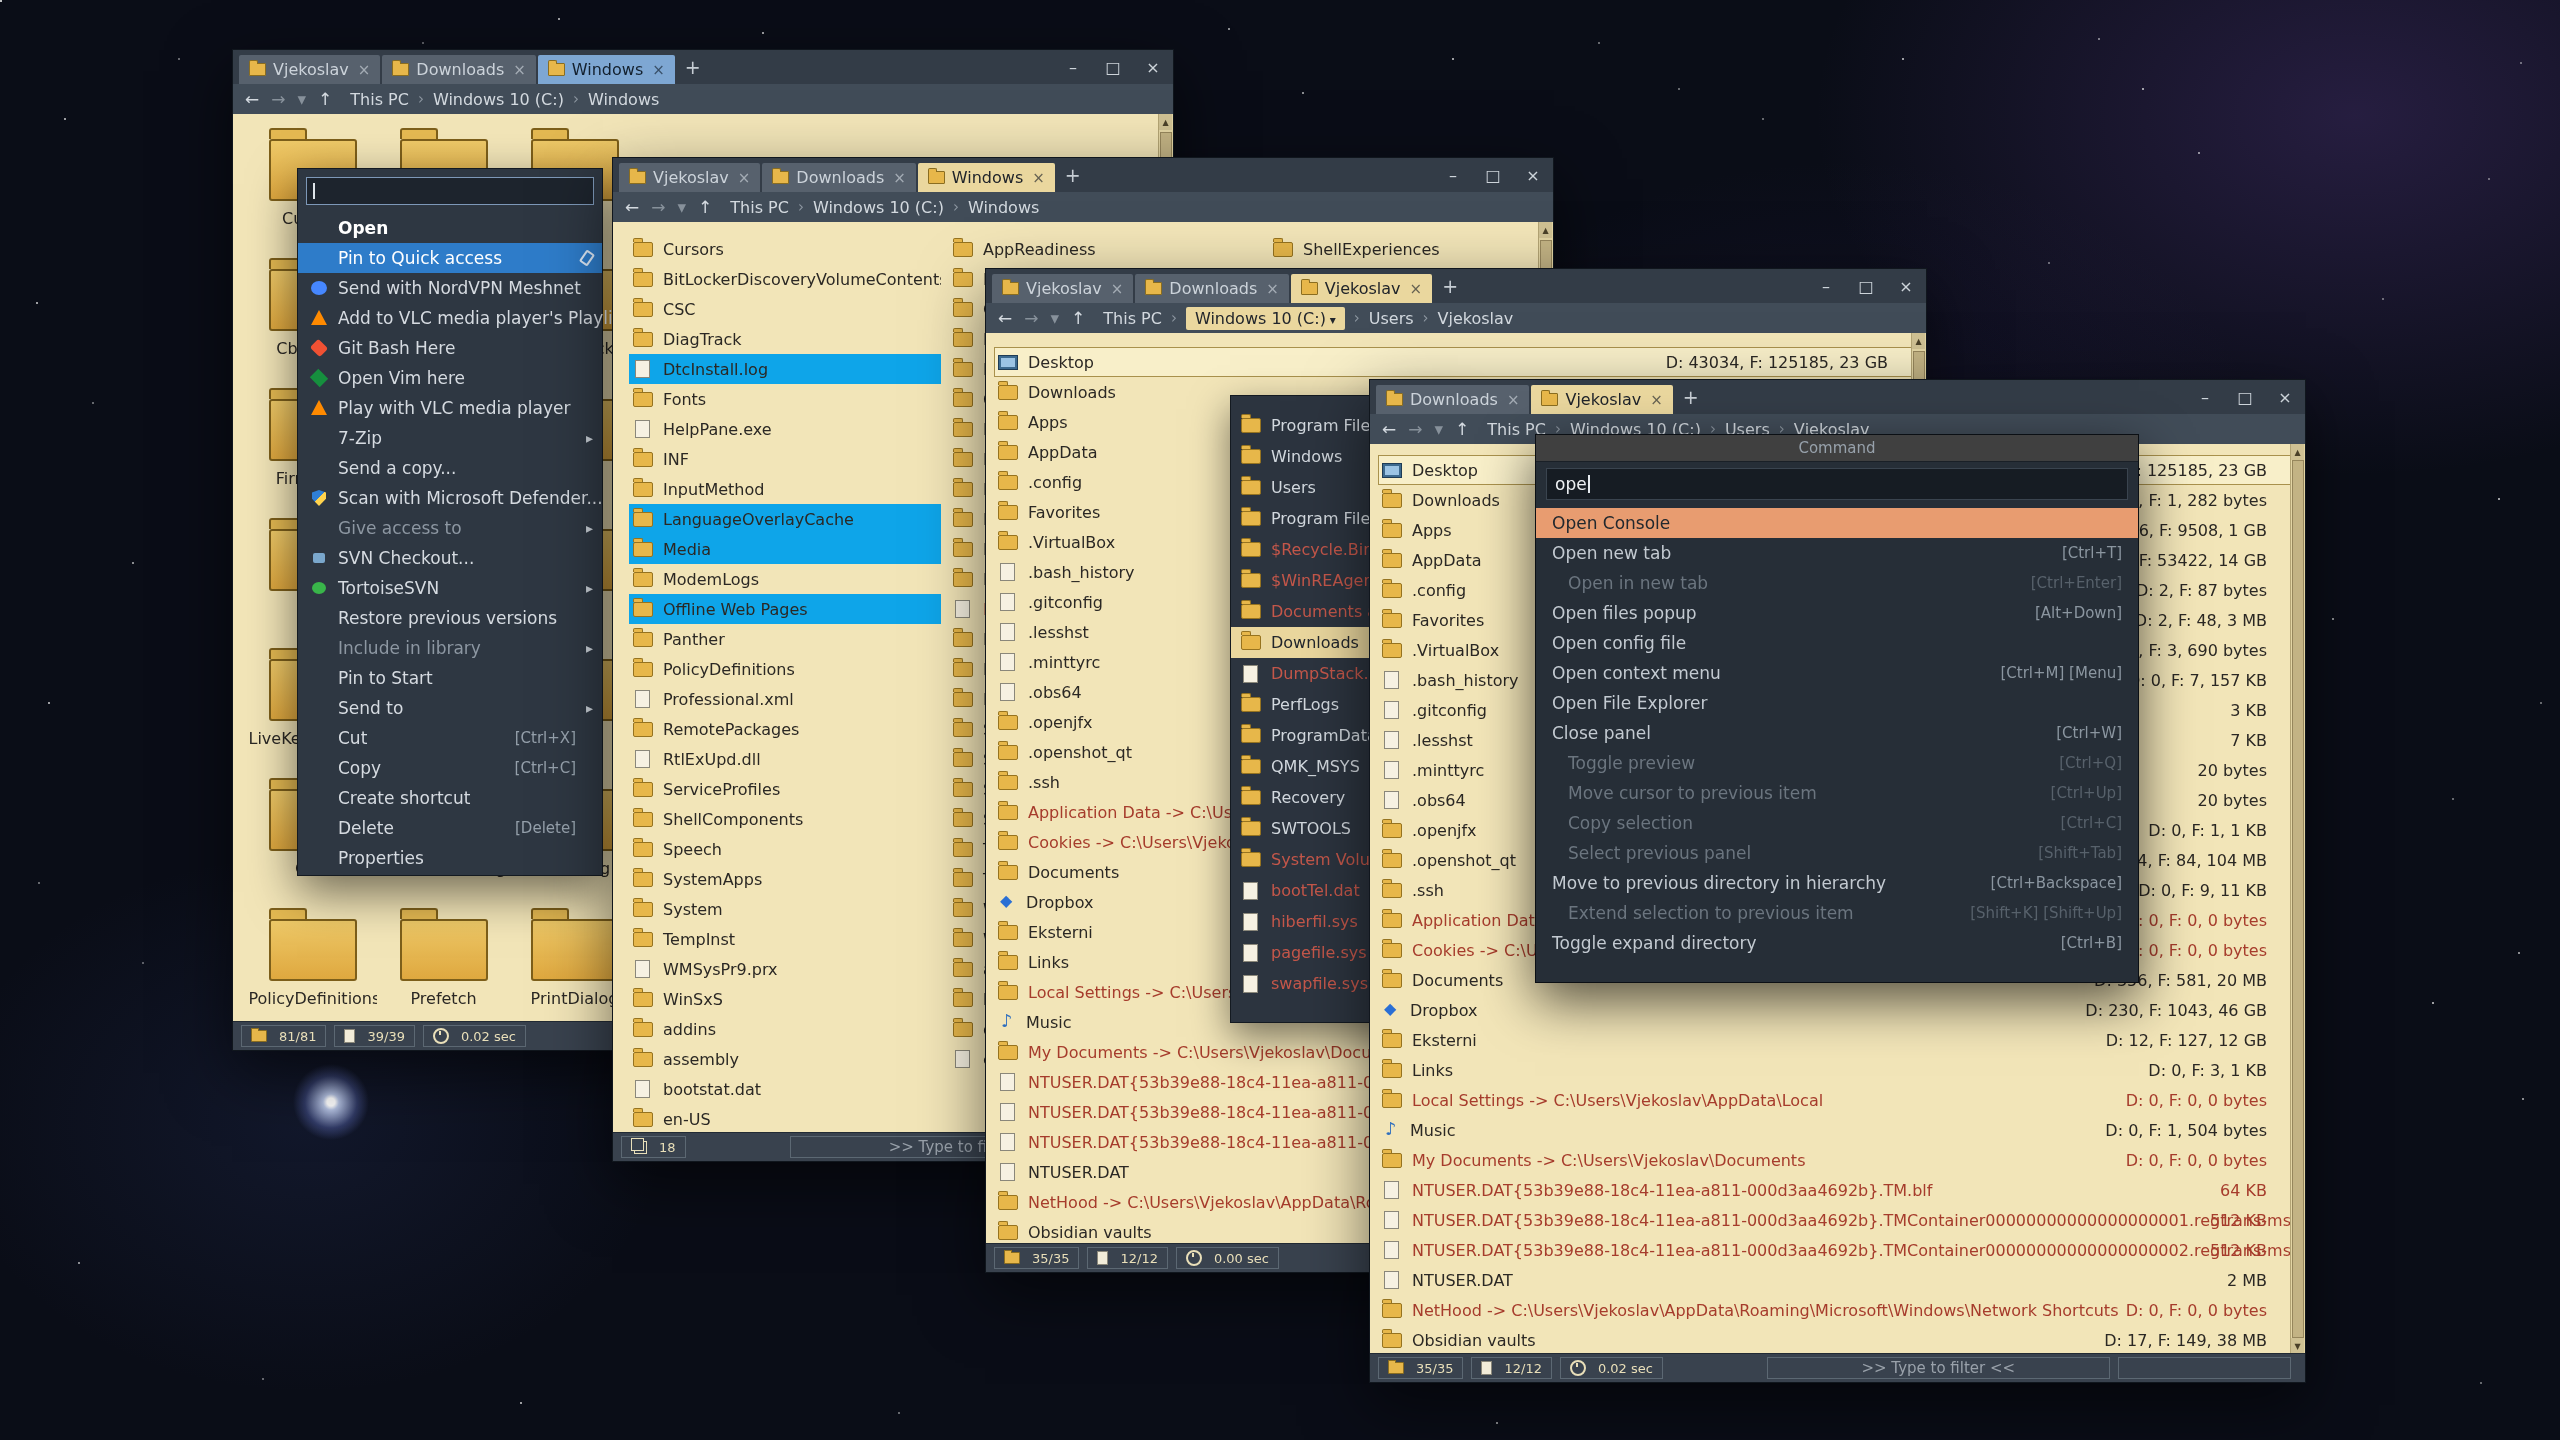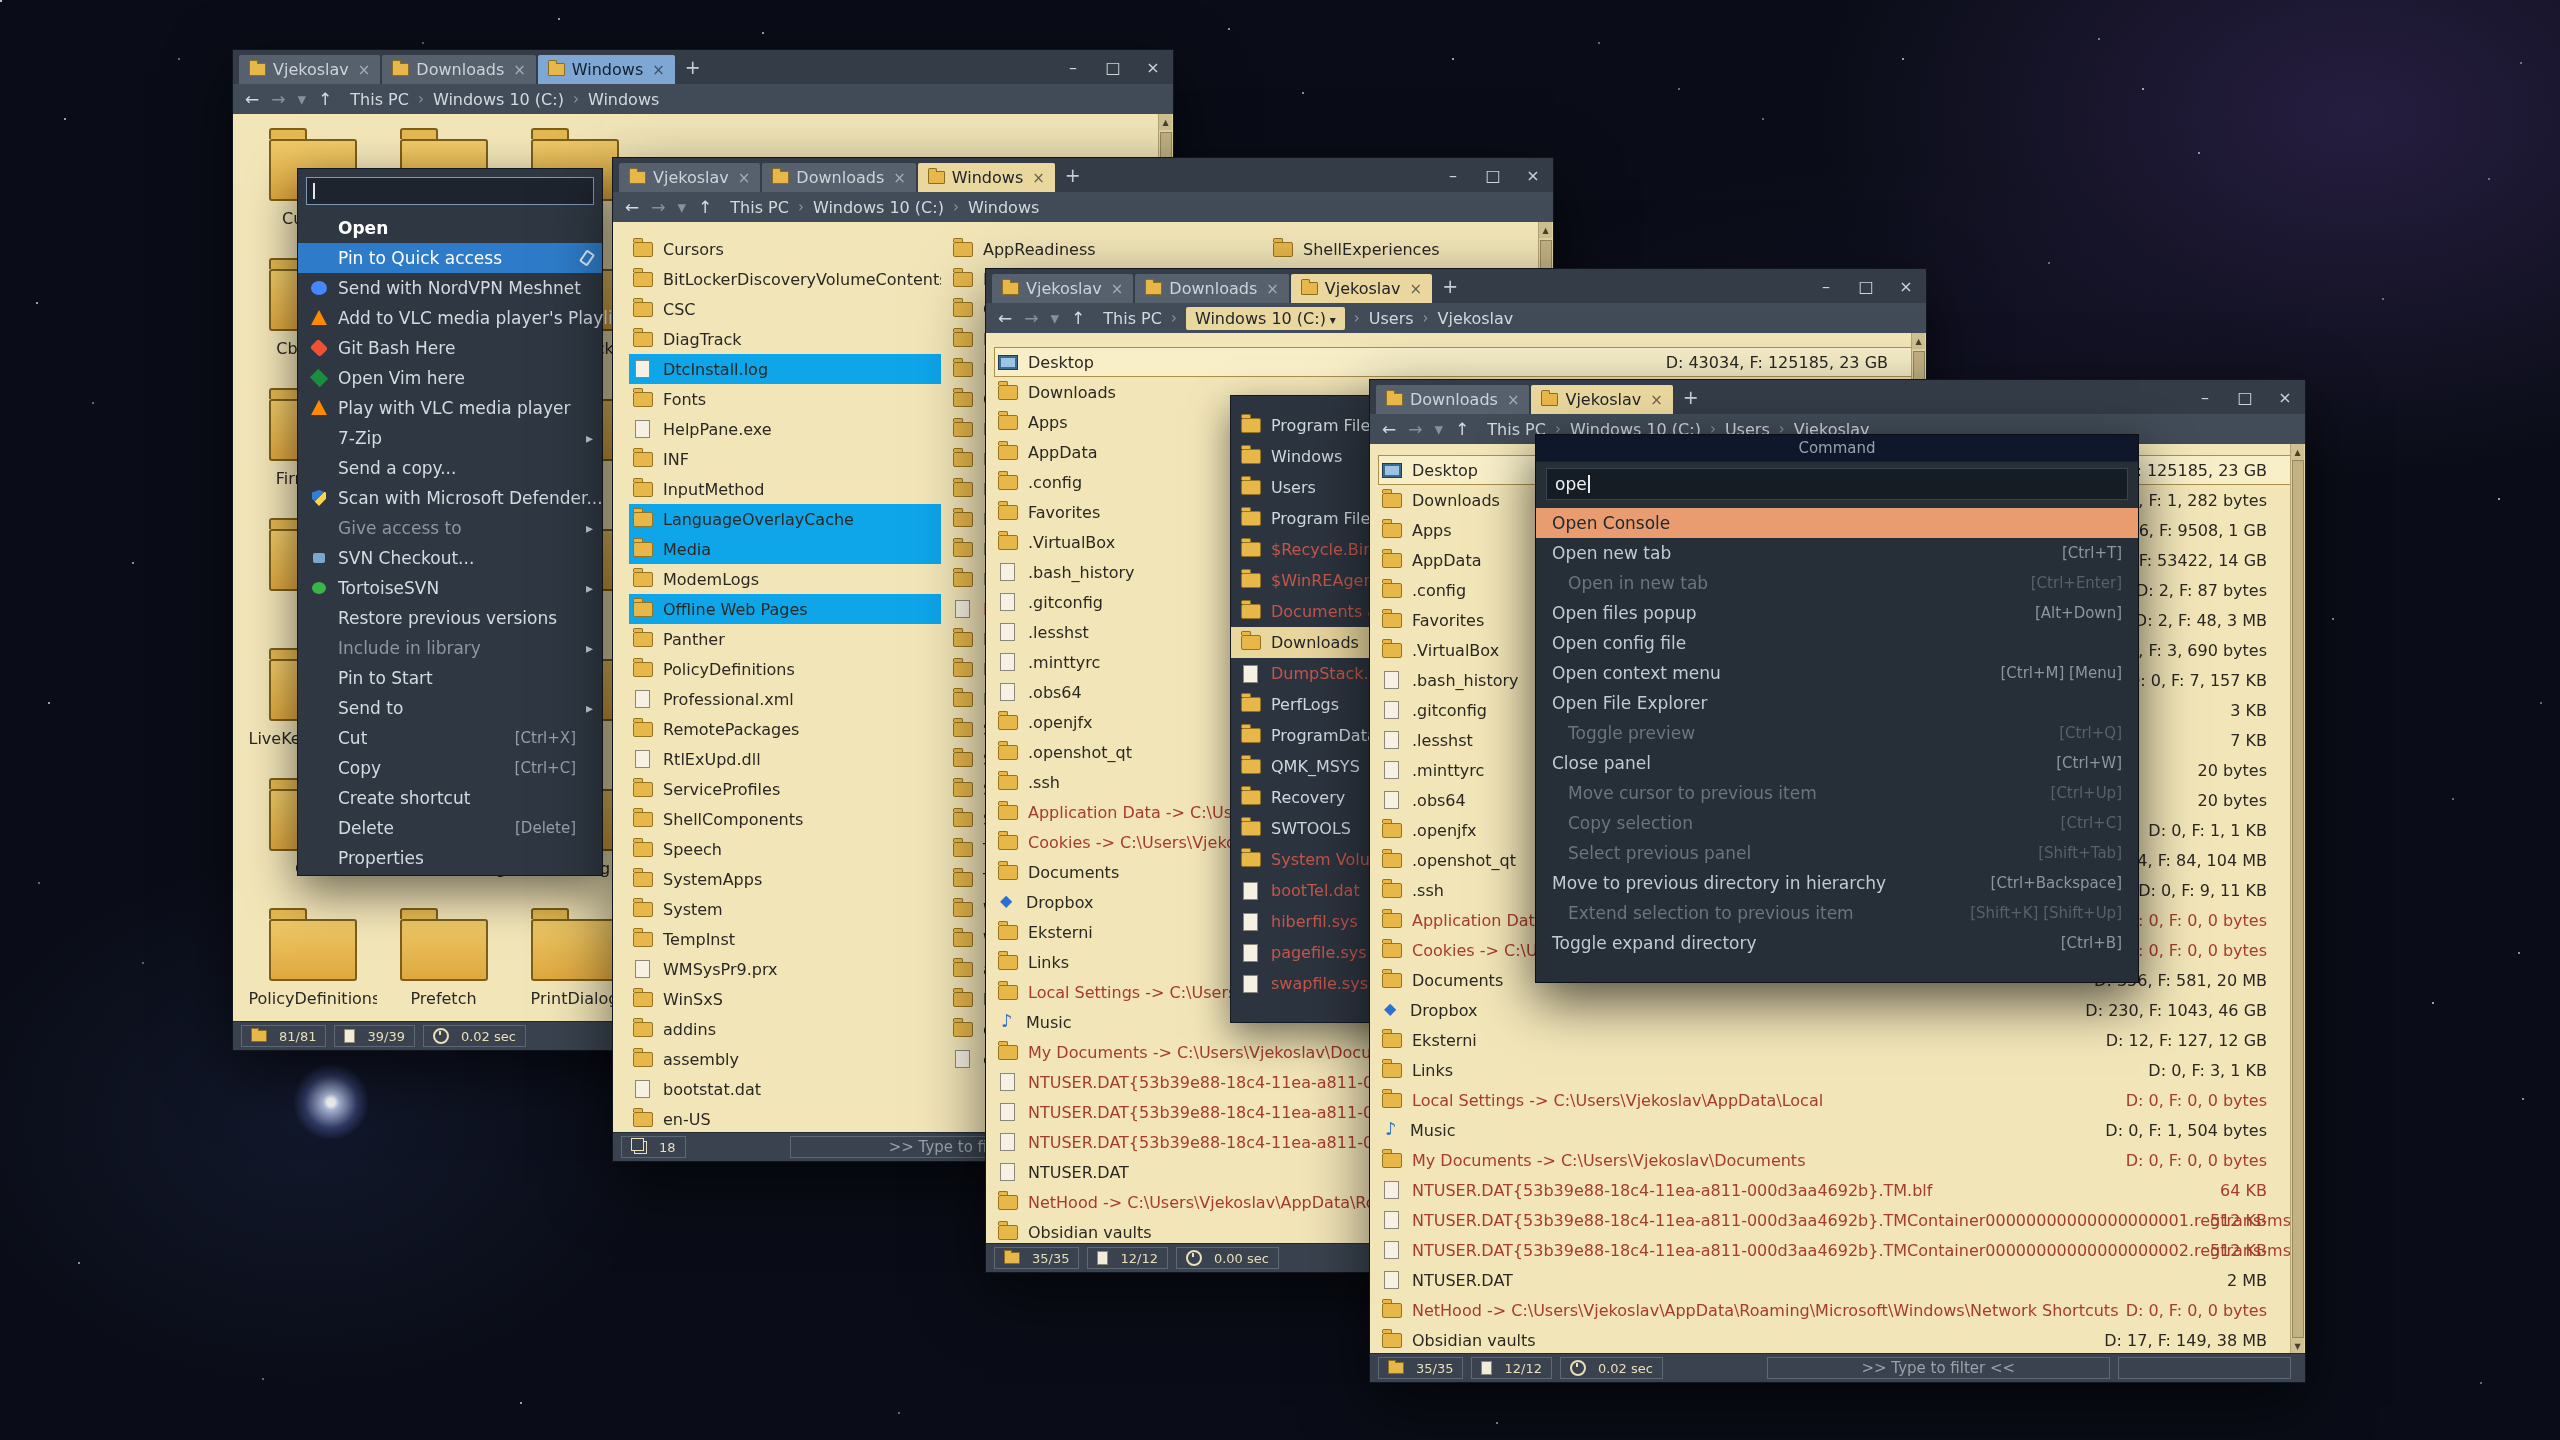--- a/index.html
+++ b/index.html
@@ -128,21 +128,21 @@
   
   .bdrop{position:absolute;left:244px;top:62px;width:226px;height:612px;background:#2c343f;border:1px solid #141a21;box-shadow:0 14px 36px rgba(0,0,0,.5);padding-top:14px;z-index:5;}
   .bdrop .row{height:31px;padding-left:10px;}
   .bdrop .nm{color:#d2d8de;font-size:16px;}
   .bdrop .row.red .nm{color:#c4574a;}
   .bdrop .row.cur{background:#ead79e;box-shadow:none;}
   .bdrop .row.cur .nm{color:#22262c;}
 
   
   .palette{position:absolute;left:1535px;top:434px;width:602px;height:547px;background:#262e37;border:1px solid #0b0f14;box-shadow:0 18px 50px rgba(0,0,0,.65);z-index:50;}
-  .ptitle{height:26px;display:flex;align-items:center;justify-content:center;color:#97a1ab;font-size:15px;background:#0f172a;border-bottom:1px solid #1a2027;}
+  .ptitle{height:26px;display:flex;align-items:center;justify-content:center;color:#97a1ab;font-size:15px;background:#404040;border-bottom:1px solid #1a2027;}
   .pinput{margin:6px 10px 8px;height:30px;background:#161c23;border:1px solid #3a444f;display:flex;align-items:center;padding:0 8px;color:#eef1f4;font-size:17px;}
   .pcaret{display:inline-block;width:2px;height:18px;background:#e6ebef;margin-left:1px;}
   .pr{height:30px;display:flex;align-items:center;padding:0 16px;font-size:17px;color:#c3cad1;white-space:nowrap;}
   .pr .ps{margin-left:auto;color:#8b96a0;font-size:15px;padding-left:16px;}
   .pr.dis{color:#6b757f;margin-left:16px;} .pr.dis .ps{color:#57616b;}
   .pr.sel{background:#e89c70;color:#22282e;} .pr.sel .ps{color:#5c4636;}
 </style>
 </head>
 <body>
 
@@ -1503,30 +1503,30 @@
       <div class="pr">
         <span class="pl">Open context menu</span>
         <span class="ps">[Ctrl+M] [Menu]</span>
       </div>
 
       <div class="pr">
         <span class="pl">Open File Explorer</span>
         <span class="ps"></span>
       </div>
 
+      <div class="pr">
+        <span class="pl">Close panel</span>
+        <span class="ps">[Ctrl+W]</span>
+      </div>
+
       <div class="pr dis">
         <span class="pl">Toggle preview</span>
         <span class="ps">[Ctrl+Q]</span>
       </div>
 
-      <div class="pr">
-        <span class="pl">Close panel</span>
-        <span class="ps">[Ctrl+W]</span>
-      </div>
-
 
       <div class="pr dis">
         <span class="pl">Move cursor to previous item</span>
         <span class="ps">[Ctrl+Up]</span>
       </div>
 
       <div class="pr dis">
         <span class="pl">Copy selection</span>
         <span class="ps">[Ctrl+C]</span>
       </div>

